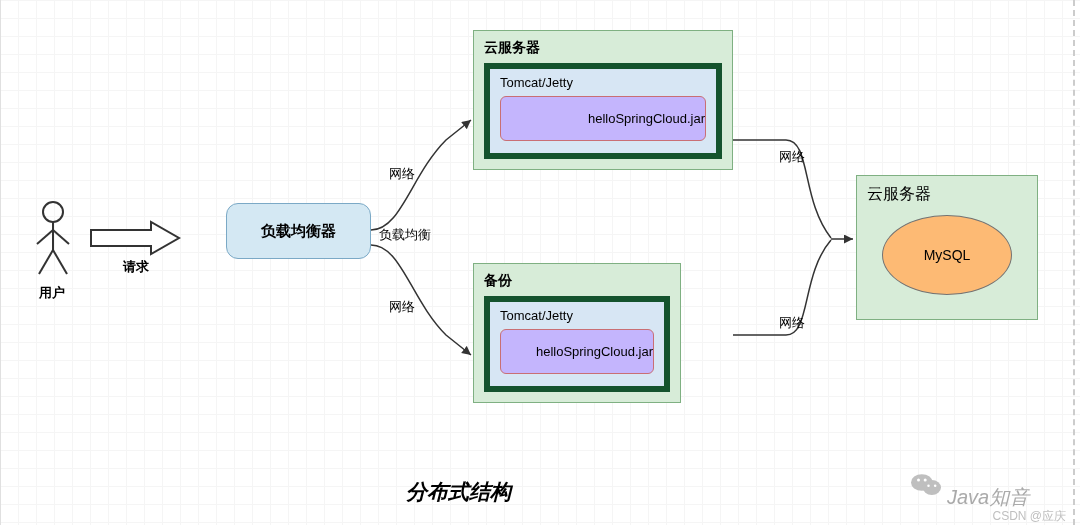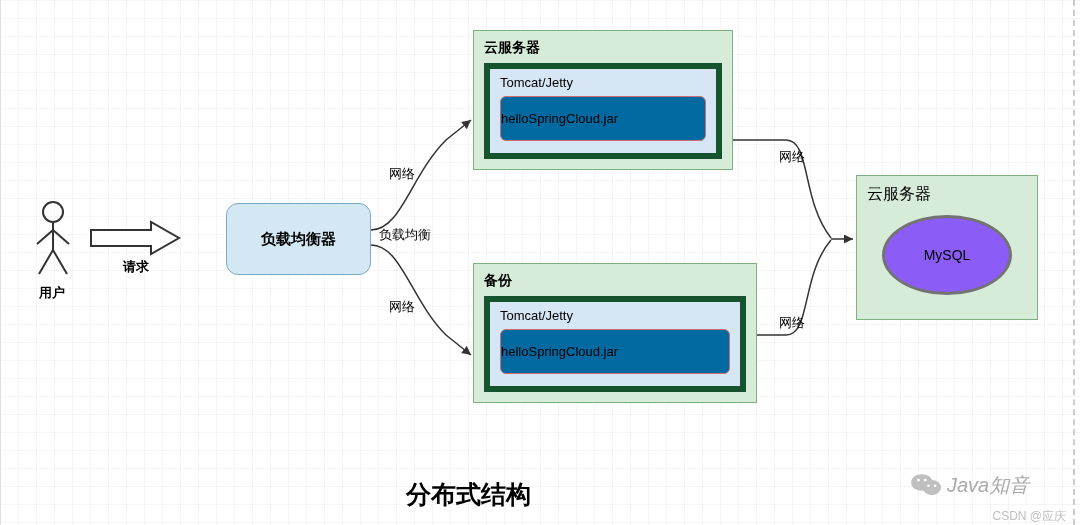--- a/index.html
+++ b/index.html
@@ -11,21 +11,21 @@
       background:
         linear-gradient(#f5f5f5 1px, transparent 1px) 0 0 / 18px 18px,
         linear-gradient(90deg, #f5f5f5 1px, transparent 1px) 0 0 / 18px 18px,
         #fff;
       background-color: #fff;
       border-left: 1px solid #e0e0e0;
       overflow: hidden;
     }
     .abs { position: absolute; }
     .label { font-size: 13px; color: #000000; }
-    .title-big { font-size: 25px; font-weight: bold; }
+    .title-big { font-size: 21px; font-weight: bold; font-style: italic; }
     .lb-box {
       background: #d4e8f3;
       border: 1px solid #7ba9c6;
       border-radius: 12px;
       display: flex; align-items: center; justify-content: center;
       font-size: 15px; font-weight: bold;
     }
     .green-box {
       background: #d7ecd8;
       border: 1px solid #7fb082;
@@ -34,43 +34,43 @@
     .green-box .hdr {
       font-size: 14px; font-weight: bold; margin-bottom: 6px;
     }
     .blue-inner {
       background: #d7e6f4;
       border: 6px solid #14532d;
       padding: 6px 10px 12px 10px;
     }
     .blue-inner .sub { font-size: 13px; margin-bottom: 6px; }
     .red-inner {
-      background: #0369a1;
+      background: #c4b5fd;
       border: 1px solid #c96f74;
       border-radius: 6px;
-      text-align: left;
+      text-align: right;
       padding: 14px 0;
       font-size: 13px;
     }
     .server-box {
       background: #d7ecd8;
       border: 1px solid #7fb082;
       padding: 8px 10px 10px 10px;
     }
     .ellipse-db {
       width: 130px; height: 80px;
-      background: #8b5cf6;
-      border: 3px solid #737373;
+      background: #fdba74;
+      border: 1px solid #737373;
       border-radius: 50%;
       display: flex; align-items: center; justify-content: center;
       font-size: 14px;
     }
     .watermark { color: #bfbfbf; font-size: 12px; }
     .wechat { fill: #bfbfbf; }
-    .java-wm { color: #aaa; font-size: 20px; font-style: italic; }
+    .java-wm { color: #aaa; font-size: 20px; font-style: italic; margin-top: 12px; }
     .dash-vert {
       border-left: 2px dashed #ccc;
       height: 525px;
     }
     svg { overflow: visible; }
   </style>
 </head>
 <body>
 
 <div class="abs dash-vert" style="left:1072px; top:0;"></div>
@@ -102,39 +102,39 @@
   <line x1="22" y1="22" x2="22" y2="50" stroke="#333" stroke-width="2"></line>
   <line x1="22" y1="30" x2="6" y2="44" stroke="#333" stroke-width="2"></line>
   <line x1="22" y1="30" x2="38" y2="44" stroke="#333" stroke-width="2"></line>
   <line x1="22" y1="50" x2="8" y2="74" stroke="#333" stroke-width="2"></line>
   <line x1="22" y1="50" x2="36" y2="74" stroke="#333" stroke-width="2"></line>
 </svg>
 <div class="abs label" style="left:38px; top:284px;font-weight:bold;">用户</div>
 
 <div class="abs label" style="left:122px; top:258px;font-weight:bold;">请求</div>
 
-<div class="abs lb-box" style="left:225px; top:203px; width:145px; height:72px;">
+<div class="abs lb-box" style="left:225px; top:203px; width:145px; height:56px;">
   <span>负载均衡器</span>
 </div>
 
 <div class="abs label" style="left:388px; top:165px;">网络</div>
 <div class="abs label" style="left:378px; top:226px;">负载均衡</div>
 <div class="abs label" style="left:388px; top:298px;">网络</div>
 
 <div class="abs green-box" style="left:472px; top:30px; width:260px;">
   <div class="hdr">云服务器</div>
   <div class="blue-inner">
     <div class="sub">Tomcat/Jetty</div>
     <div class="red-inner">
       <span>helloSpringCloud.jar</span>
     </div>
   </div>
 </div>
 
-<div class="abs green-box" style="left:472px; top:263px; width:284px;">
+<div class="abs green-box" style="left:472px; top:263px; width:208px;">
   <div class="hdr">备份</div>
   <div class="blue-inner">
     <div class="sub">Tomcat/Jetty</div>
     <div class="red-inner">
       <span>helloSpringCloud.jar</span>
     </div>
   </div>
 </div>
 
 <div class="abs label" style="left:778px; top:148px;">网络</div>

